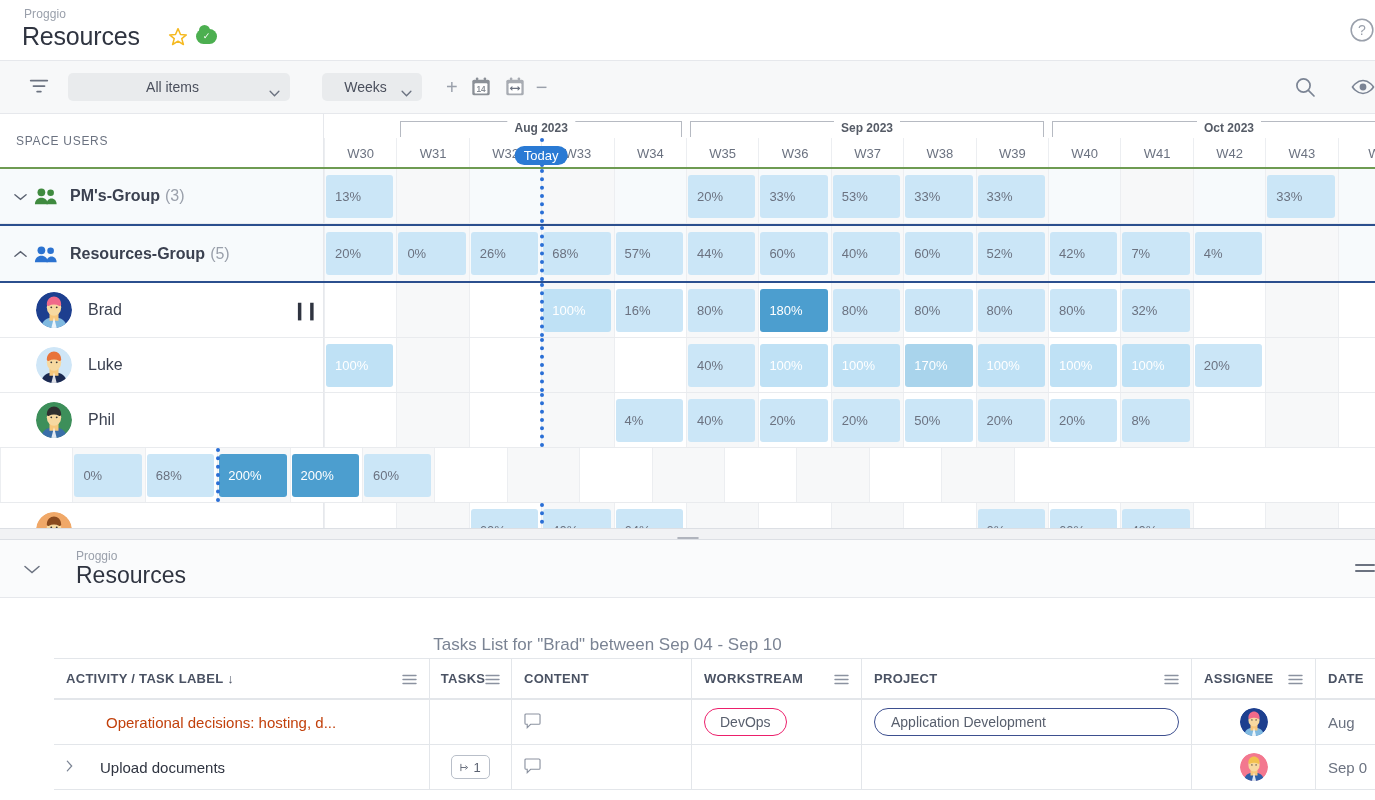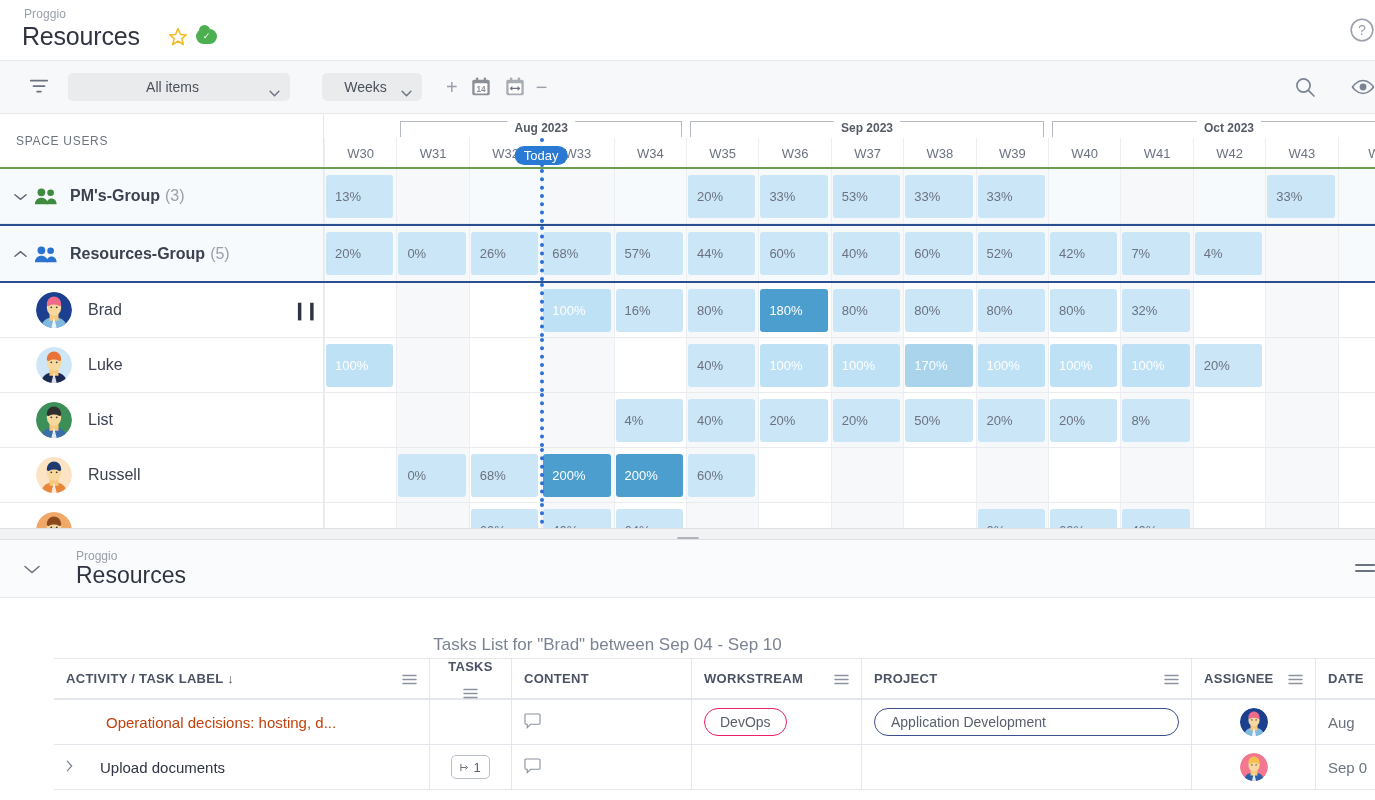--- a/index.html
+++ b/index.html
@@ -183,21 +183,21 @@
     border-right: 1px solid #e3e6ea; font-size: 13px;
     font-weight: bold; color: #4a5263; letter-spacing: .3px; position: relative;
   }
   .th-label { flex: 1; }
   .menu-icon { width: 15px; height: 11px; flex: none; }
   .td {
     display: flex; align-items: center; padding: 0 12px;
     border-right: 1px solid #e3e6ea; font-size: 15px; height: 44px;
   }
   .c-label { width: 376px; min-width: 376px; }
-  .c-tasks { width: 82px; min-width: 82px; justify-content: center; flex-direction: column; }
+  .c-tasks { width: 82px; min-width: 82px; justify-content: center; }
   .c-content { width: 180px; min-width: 180px; }
   .c-workstream { width: 170px; min-width: 170px; }
   .c-project { width: 330px; min-width: 330px; }
   .c-assignee { width: 124px; min-width: 124px; }
   .c-date { width: 120px; min-width: 120px; }
   .task-text { color: #c2410c; padding-left: 40px; }
   .task-text.dark { color: #2f3440; padding-left: 14px; }
   .row-expander { color: #7b8494; font-size: 14px; width: 20px; }
   .tag {
     display: inline-flex; align-items: center; justify-content: center;
@@ -539,21 +539,21 @@
             <span class="avatar" style="margin-left: 22px;"><svg viewBox="0 0 40 40" width="36" height="36">
                 <circle cx="20" cy="20" r="20" fill="#3d8f5a"></circle>
                 <path d="M6 40c0-8 6-12 14-12s14 4 14 12z" fill="#3a6ea8"></path>
                 <path d="M15 24h10v8H15z" fill="#f7c77b"></path>
                 <ellipse cx="20" cy="17" rx="8" ry="9.5" fill="#f7d9a0"></ellipse>
                 <path d="M12 14c0-6 4-9 8-9s8 3 8 9c0 1-1 2-2 1.5-2-1-4-1.5-6-1.5s-4 .5-6 1.5c-1 .5-2-.5-2-1.5z" fill="#2f2f2f"></path>
                 <circle cx="17" cy="17" r="1" fill="#3a3a3a"></circle>
                 <circle cx="23" cy="17" r="1" fill="#3a3a3a"></circle>
                 <path d="M20 28l-3 12h6z" fill="#ffffff" opacity=".85"></path>
               </svg></span>
-            <span class="user-name">List</span>
+            <span class="user-name">Phil</span>
           </div>
           <div class="row-right">
             <div class="colline" style="left: 0px;"></div>
             <div class="colstripe" style="left: 72.4px; width: 72.4px;"></div>
             <div class="colline" style="left: 72.4px;"></div>
             <div class="colline" style="left: 144.8px;"></div>
             <div class="colstripe" style="left: 217.2px; width: 72.4px;"></div>
             <div class="colline" style="left: 217.2px;"></div>
             <div class="colline" style="left: 289.6px;"></div>
             <div class="colstripe" style="left: 362px; width: 72.4px;"></div>
@@ -576,33 +576,20 @@
             <div class="cell" style="left: 436.4px; width: 67.4px; background: rgb(203, 230, 247); color: rgb(107, 114, 128);">20%</div>
             <div class="cell" style="left: 508.8px; width: 67.4px; background: rgb(203, 230, 247); color: rgb(107, 114, 128);">20%</div>
             <div class="cell" style="left: 581.2px; width: 67.4px; background: rgb(203, 230, 247); color: rgb(107, 114, 128);">50%</div>
             <div class="cell" style="left: 653.6px; width: 67.4px; background: rgb(203, 230, 247); color: rgb(107, 114, 128);">20%</div>
             <div class="cell" style="left: 726px; width: 67.4px; background: rgb(203, 230, 247); color: rgb(107, 114, 128);">20%</div>
             <div class="cell" style="left: 798.4px; width: 67.4px; background: rgb(203, 230, 247); color: rgb(107, 114, 128);">8%</div>
             <div class="today-line" style="left: 216.2px;"></div>
           </div>
         </div>
         <div class="row">
-          <div class="row-left">
-            <span class="avatar" style="margin-left: 22px;"><svg viewBox="0 0 40 40" width="36" height="36">
-                <circle cx="20" cy="20" r="20" fill="#fbe3c4"></circle>
-                <path d="M6 40c0-8 6-12 14-12s14 4 14 12z" fill="#e8873a"></path>
-                <path d="M15 24h10v8H15z" fill="#f7c77b"></path>
-                <ellipse cx="20" cy="17" rx="8" ry="9.5" fill="#f7d9a0"></ellipse>
-                <path d="M12 14c0-6 4-9 8-9s8 3 8 9c0 1-1 2-2 1.5-2-1-4-1.5-6-1.5s-4 .5-6 1.5c-1 .5-2-.5-2-1.5z" fill="#1f3a6e"></path>
-                <circle cx="17" cy="17" r="1" fill="#3a3a3a"></circle>
-                <circle cx="23" cy="17" r="1" fill="#3a3a3a"></circle>
-                <path d="M20 28l-3 12h6z" fill="#ffffff" opacity=".85"></path>
-              </svg></span>
-            <span class="user-name">Russell</span>
-          </div>
           <div class="row-right">
             <div class="colline" style="left: 0px;"></div>
             <div class="colstripe" style="left: 72.4px; width: 72.4px;"></div>
             <div class="colline" style="left: 72.4px;"></div>
             <div class="colline" style="left: 144.8px;"></div>
             <div class="colstripe" style="left: 217.2px; width: 72.4px;"></div>
             <div class="colline" style="left: 217.2px;"></div>
             <div class="colline" style="left: 289.6px;"></div>
             <div class="colstripe" style="left: 362px; width: 72.4px;"></div>
             <div class="colline" style="left: 362px;"></div>

